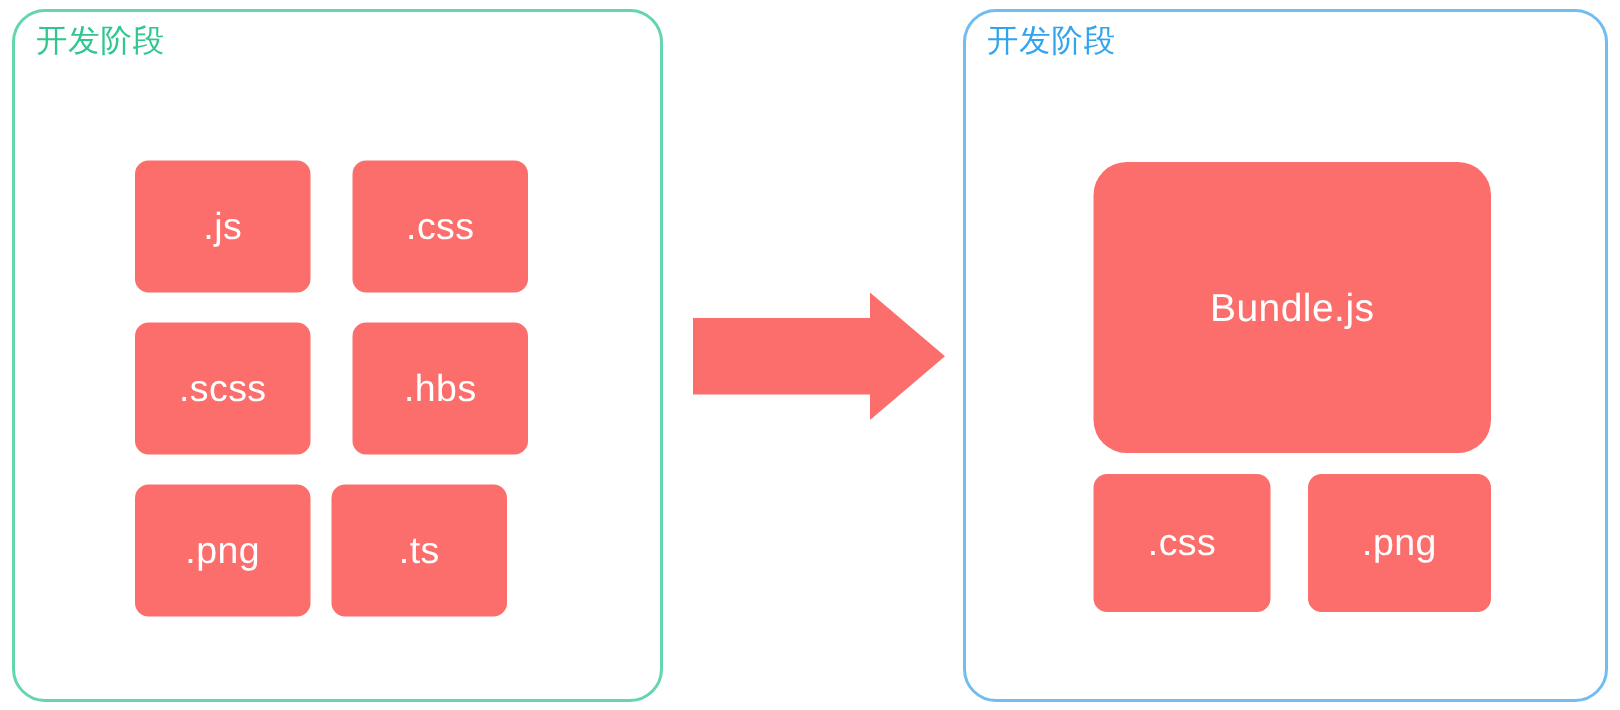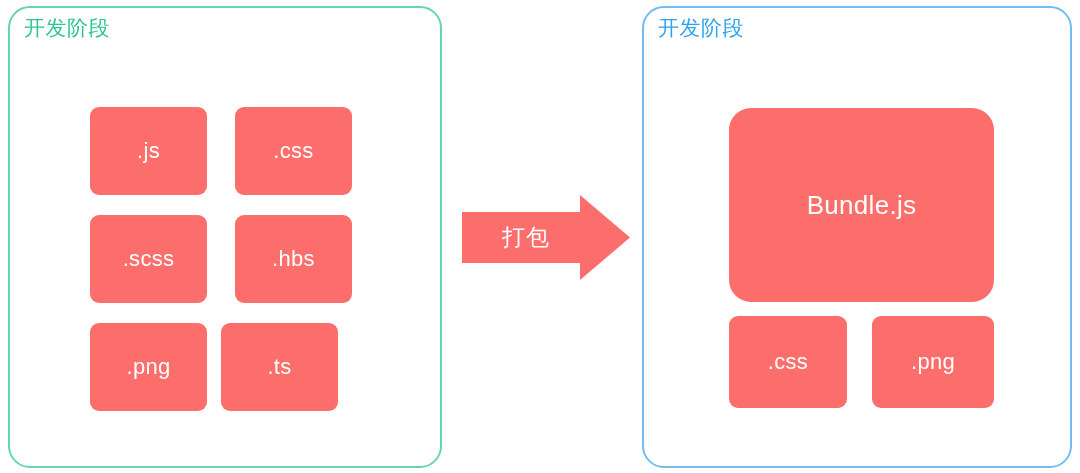--- a/index.html
+++ b/index.html
@@ -54,21 +54,21 @@
   
   .chip {
     position: absolute;
     box-sizing: border-box;
     background: #fc6e6c;
     border-radius: 9px;
     color: #ffffff;
     display: flex;
     align-items: center;
     justify-content: center;
-    font-size: 22px;
+    font-size: 25px;
     line-height: 1;
     letter-spacing: 0.3px;
     user-select: none;
   }
   .chip-big {
     border-radius: 22px;
     font-size: 26px;
   }
 
   
@@ -113,21 +113,20 @@
   <div class="chip" style="left: 235px; top: 107px; width: 117px; height: 88px; background: rgb(252, 110, 108); color: rgb(255, 255, 255);">.css</div>
   <div class="chip" style="left: 90px; top: 215px; width: 117px; height: 88px; background: rgb(252, 110, 108); color: rgb(255, 255, 255);">.scss</div>
   <div class="chip" style="left: 235px; top: 215px; width: 117px; height: 88px; background: rgb(252, 110, 108); color: rgb(255, 255, 255);">.hbs</div>
   <div class="chip" style="left: 90px; top: 323px; width: 117px; height: 88px; background: rgb(252, 110, 108); color: rgb(255, 255, 255);">.png</div>
   <div class="chip" style="left: 221px; top: 323px; width: 117px; height: 88px; background: rgb(252, 110, 108); color: rgb(255, 255, 255);">.ts</div>
 
   <div class="arrow-wrap">
     <svg viewBox="0 0 168 85">
       <polygon points="0,17 118,17 118,0 168,42.5 118,85 118,68 0,68" fill="#fc6e6c"></polygon>
     </svg>
-    <div class="arrow-label">打包</div>
   </div>
 
   <div class="stage stage-prod" style="border-color: rgb(113, 189, 242);">
     <div class="stage-label" style="color: rgb(49, 164, 239);">开发阶段</div>
   </div>
 
   <div class="chip chip-big" style="left: 729px; top: 108px; width: 265px; height: 194px; background: rgb(252, 110, 108); color: rgb(255, 255, 255);">Bundle.js</div>
   <div class="chip" style="left: 729px; top: 316px; width: 118px; height: 92px; background: rgb(252, 110, 108); color: rgb(255, 255, 255);">.css</div>
   <div class="chip" style="left: 872px; top: 316px; width: 122px; height: 92px; background: rgb(252, 110, 108); color: rgb(255, 255, 255);">.png</div>
 

